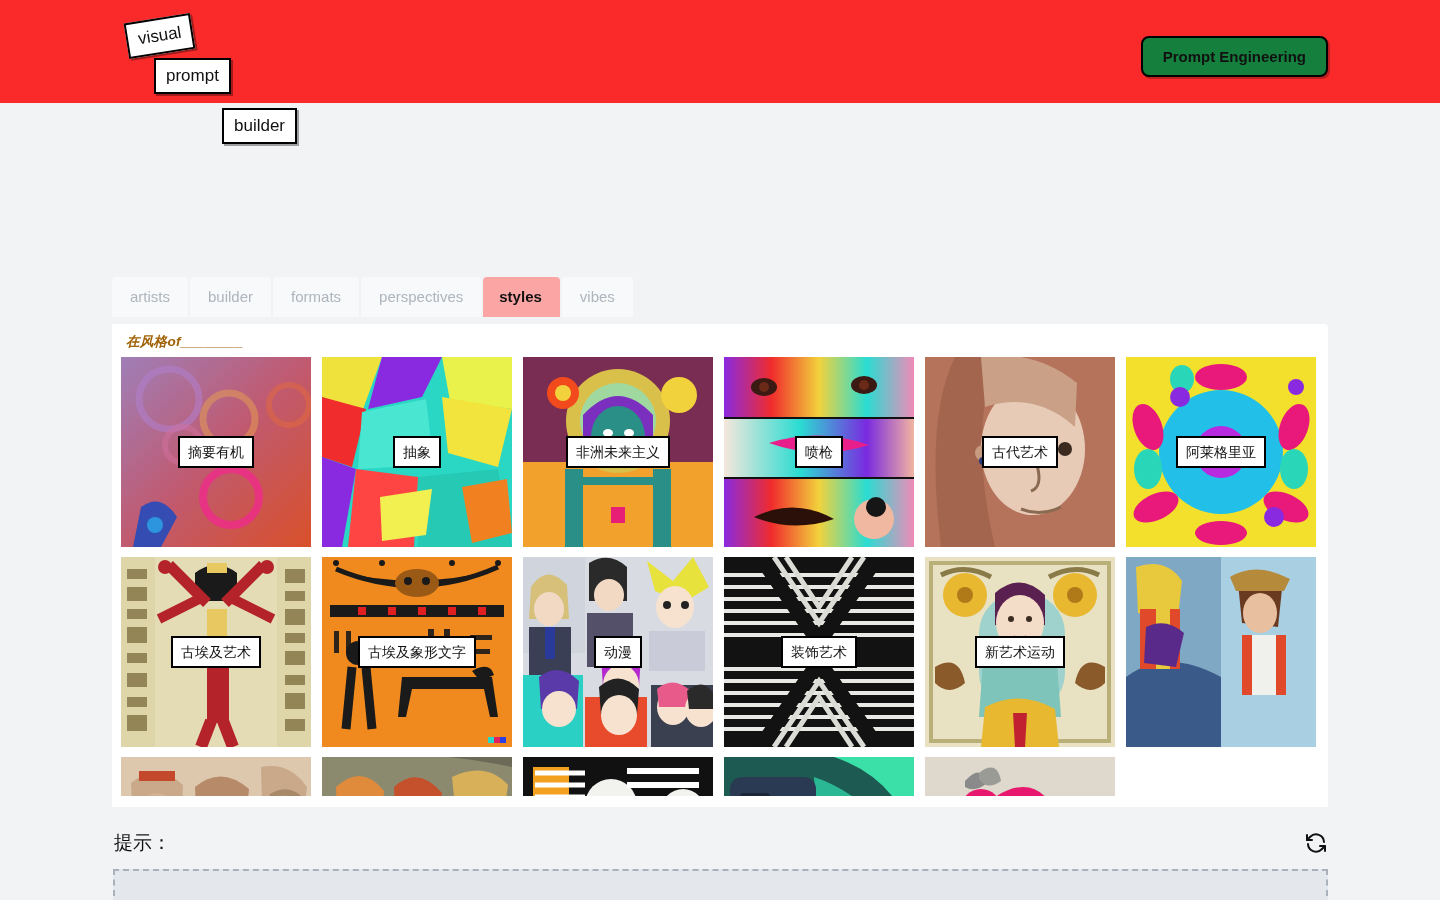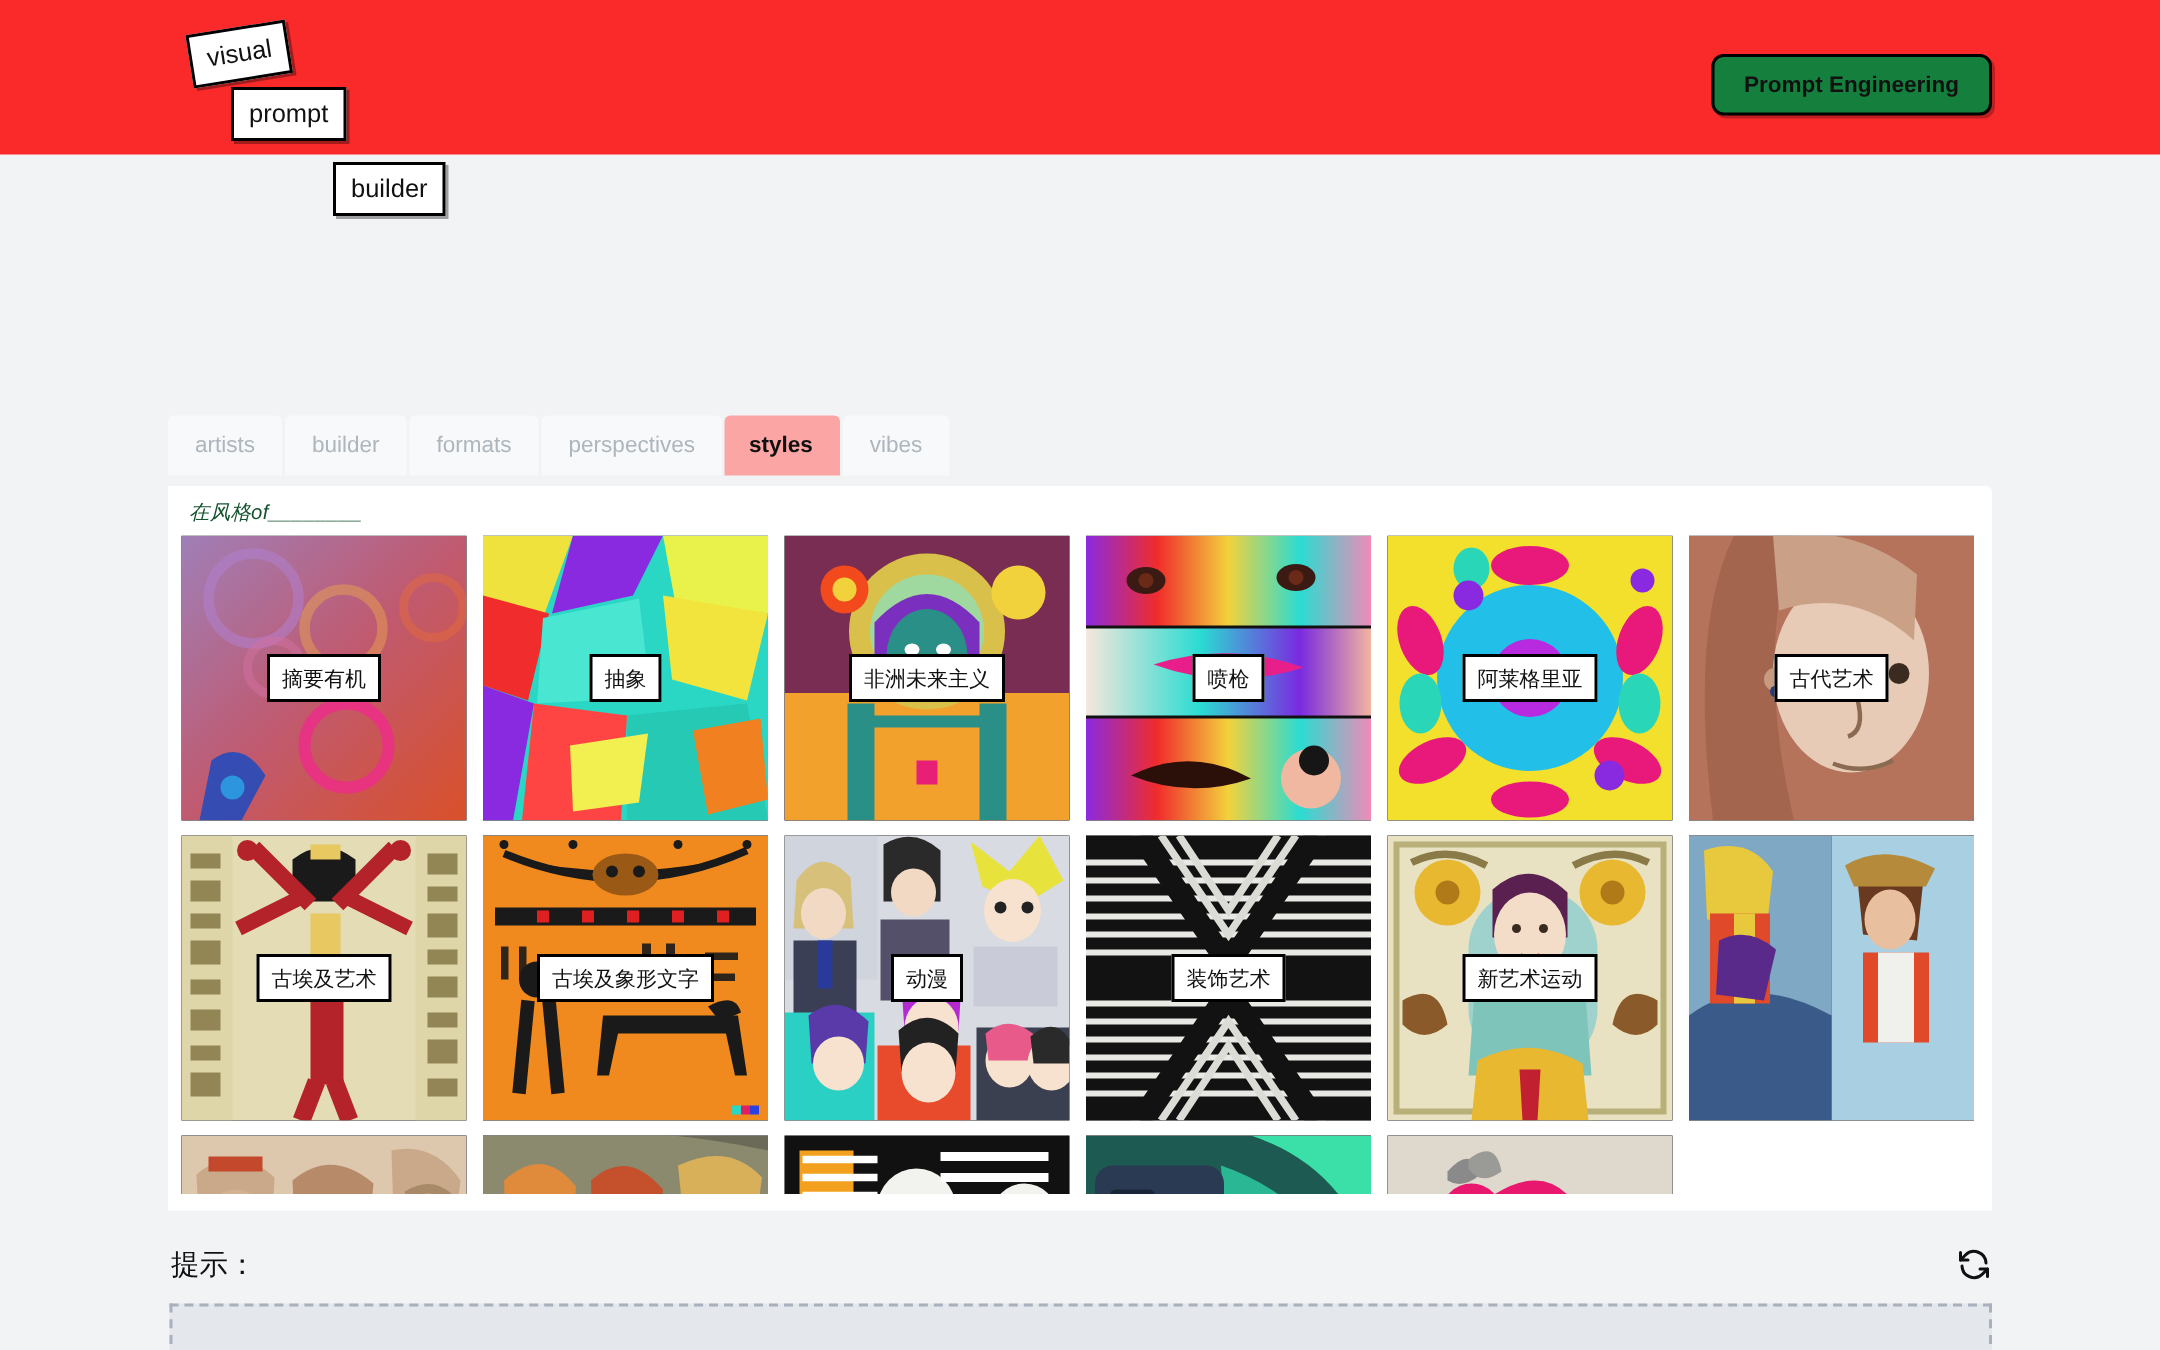--- a/index.html
+++ b/index.html
@@ -95,22 +95,22 @@
     width: 1216px;
     height: 483px;
     background: #ffffff;
     border-radius: 0 4px 0 0;
     overflow: hidden;
   }
   .panel-hint {
     padding: 9px 0 6px 14px;
     font-size: 13.5px;
     font-style: italic;
-    font-weight: 400;
-    color: #14532d;
+    font-weight: 700;
+    color: #a16207;
     letter-spacing: .3px;
   }
   .grid-scroll {
     height: 439px;
     overflow: hidden;
     padding: 0 8px;
   }
   .grid {
     display: grid;
     grid-template-columns: repeat(6, 190px);
@@ -306,20 +306,38 @@
               <circle cx="150" cy="162" r="20" fill="#f0b8a0"></circle>
                 <circle cx="152" cy="150" r="10" fill="#161616"></circle>
             </svg>
           </span>
           <span class="label">喷枪</span>
         </button>
 
         <button class="card">
           <span class="art">
             <svg width="190" height="190" viewBox="0 0 190 190" preserveAspectRatio="none">
+              <rect width="190" height="190" fill="#b5735b"></rect>
+              <path d="M30 0 Q0 60 16 190 L70 190 Q44 80 70 0Z" fill="#a4654f"></path>
+              <ellipse cx="108" cy="92" rx="52" ry="66" fill="#e7cbb6"></ellipse>
+              <path d="M56 0 Q110 -8 152 26 L150 70 Q110 34 60 50Z" fill="#caa187"></path>
+              <circle cx="95" cy="95" r="7" fill="#3a2a20"></circle>
+                <circle cx="140" cy="92" r="7" fill="#3a2a20"></circle>
+              <path d="M112 108 Q118 130 106 134" stroke="#8b6a52" stroke-width="3" fill="none"></path>
+              <path d="M96 152 Q116 160 136 150" stroke="#8b6a52" stroke-width="3" fill="none"></path>
+              <circle cx="58" cy="96" r="8" fill="#c79b80"></circle>
+                <circle cx="58" cy="104" r="4" fill="#2a3a78"></circle>
+            </svg>
+          </span>
+          <span class="label">古代艺术</span>
+        </button>
+
+        <button class="card">
+          <span class="art">
+            <svg width="190" height="190" viewBox="0 0 190 190" preserveAspectRatio="none">
               <rect width="190" height="190" fill="#f2e02c"></rect>
               <circle cx="95" cy="95" r="62" fill="#22c0e8"></circle>
               <circle cx="95" cy="95" r="26" fill="#b82ae0"></circle>
               <g fill="#e8197b">
                 <ellipse cx="95" cy="20" rx="26" ry="13"></ellipse>
                   <ellipse cx="22" cy="70" rx="14" ry="24" transform="rotate(-20 22 70)"></ellipse>
                 <ellipse cx="168" cy="70" rx="14" ry="24" transform="rotate(20 168 70)"></ellipse>
                 <ellipse cx="30" cy="150" rx="24" ry="13" transform="rotate(-25 30 150)"></ellipse>
                 <ellipse cx="160" cy="150" rx="24" ry="13" transform="rotate(25 160 150)"></ellipse>
                 <ellipse cx="95" cy="176" rx="26" ry="12"></ellipse>
@@ -330,38 +348,20 @@
                 <ellipse cx="56" cy="22" rx="12" ry="14"></ellipse>
               </g>
               <g fill="#8a2ae0">
                   <circle cx="54" cy="40" r="10"></circle>
                   <circle cx="148" cy="160" r="10"></circle>
                   <circle cx="170" cy="30" r="8"></circle>
                 </g>
             </svg>
           </span>
           <span class="label">阿莱格里亚</span>
-        </button>
-
-        <button class="card">
-          <span class="art">
-            <svg width="190" height="190" viewBox="0 0 190 190" preserveAspectRatio="none">
-              <rect width="190" height="190" fill="#b5735b"></rect>
-              <path d="M30 0 Q0 60 16 190 L70 190 Q44 80 70 0Z" fill="#a4654f"></path>
-              <ellipse cx="108" cy="92" rx="52" ry="66" fill="#e7cbb6"></ellipse>
-              <path d="M56 0 Q110 -8 152 26 L150 70 Q110 34 60 50Z" fill="#caa187"></path>
-              <circle cx="95" cy="95" r="7" fill="#3a2a20"></circle>
-                <circle cx="140" cy="92" r="7" fill="#3a2a20"></circle>
-              <path d="M112 108 Q118 130 106 134" stroke="#8b6a52" stroke-width="3" fill="none"></path>
-              <path d="M96 152 Q116 160 136 150" stroke="#8b6a52" stroke-width="3" fill="none"></path>
-              <circle cx="58" cy="96" r="8" fill="#c79b80"></circle>
-                <circle cx="58" cy="104" r="4" fill="#2a3a78"></circle>
-            </svg>
-          </span>
-          <span class="label">古代艺术</span>
         </button>
 
         <button class="card">
           <span class="art">
             <svg width="190" height="190" viewBox="0 0 190 190" preserveAspectRatio="none">
               <rect width="190" height="190" fill="#e3dcb4"></rect>
               <rect x="0" y="0" width="34" height="190" fill="#ded6a8"></rect>
               <rect x="156" y="0" width="34" height="190" fill="#ded6a8"></rect>
               <g fill="#7a6b3a" opacity=".75">
                 <rect x="6" y="12" width="20" height="10"></rect>

